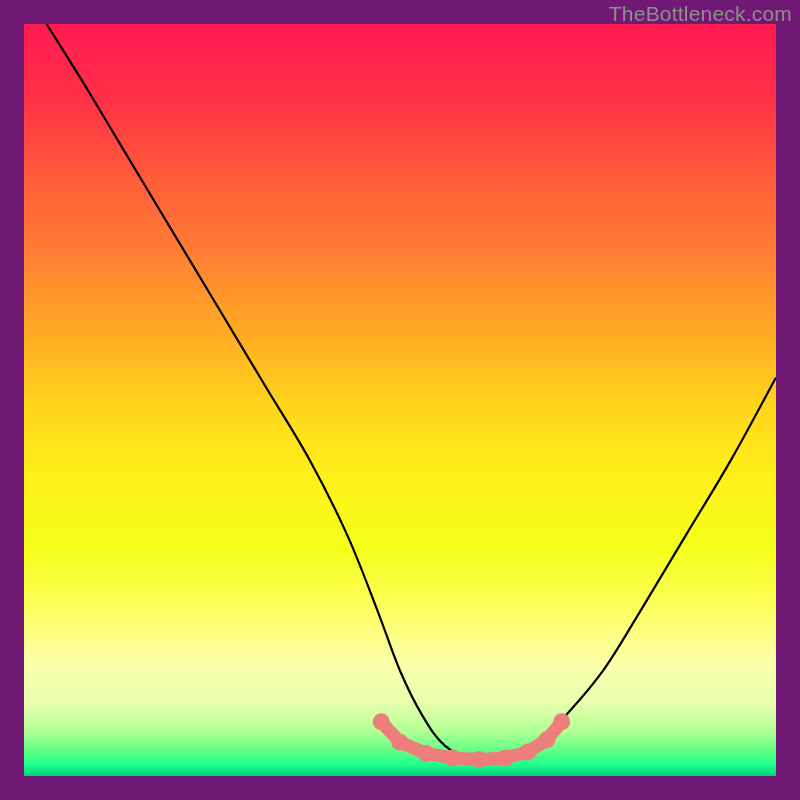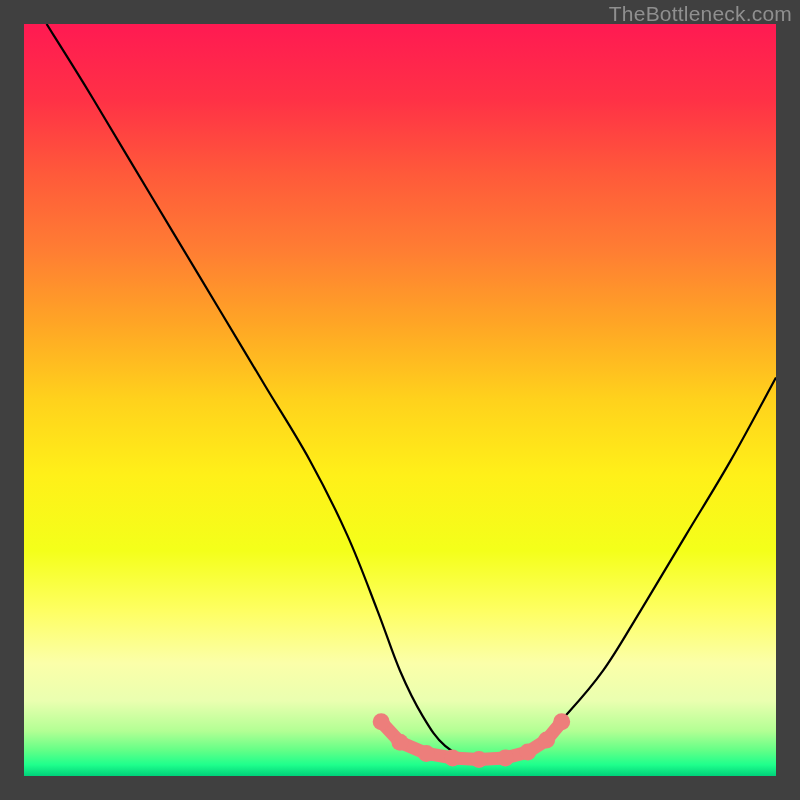--- a/index.html
+++ b/index.html
@@ -1,21 +1,21 @@
 <!DOCTYPE html>
 <html><head>
 <meta charset="utf-8">
 <style>
   * { margin: 0; padding: 0; box-sizing: border-box; }
   html, body { width: 800px; height: 800px; overflow: hidden; background: #000; font-family: Arial, Helvetica, sans-serif; }
   .frame {
     position: relative;
     width: 800px;
     height: 800px;
-    background: #404040;
+    background: #701a75;
   }
   .watermark {
     position: absolute;
     top: 2px;
     right: 8px;
     color: #8f8f8f;
     font-size: 21px;
     font-weight: 400;
     letter-spacing: 0.2px;
     z-index: 10;

